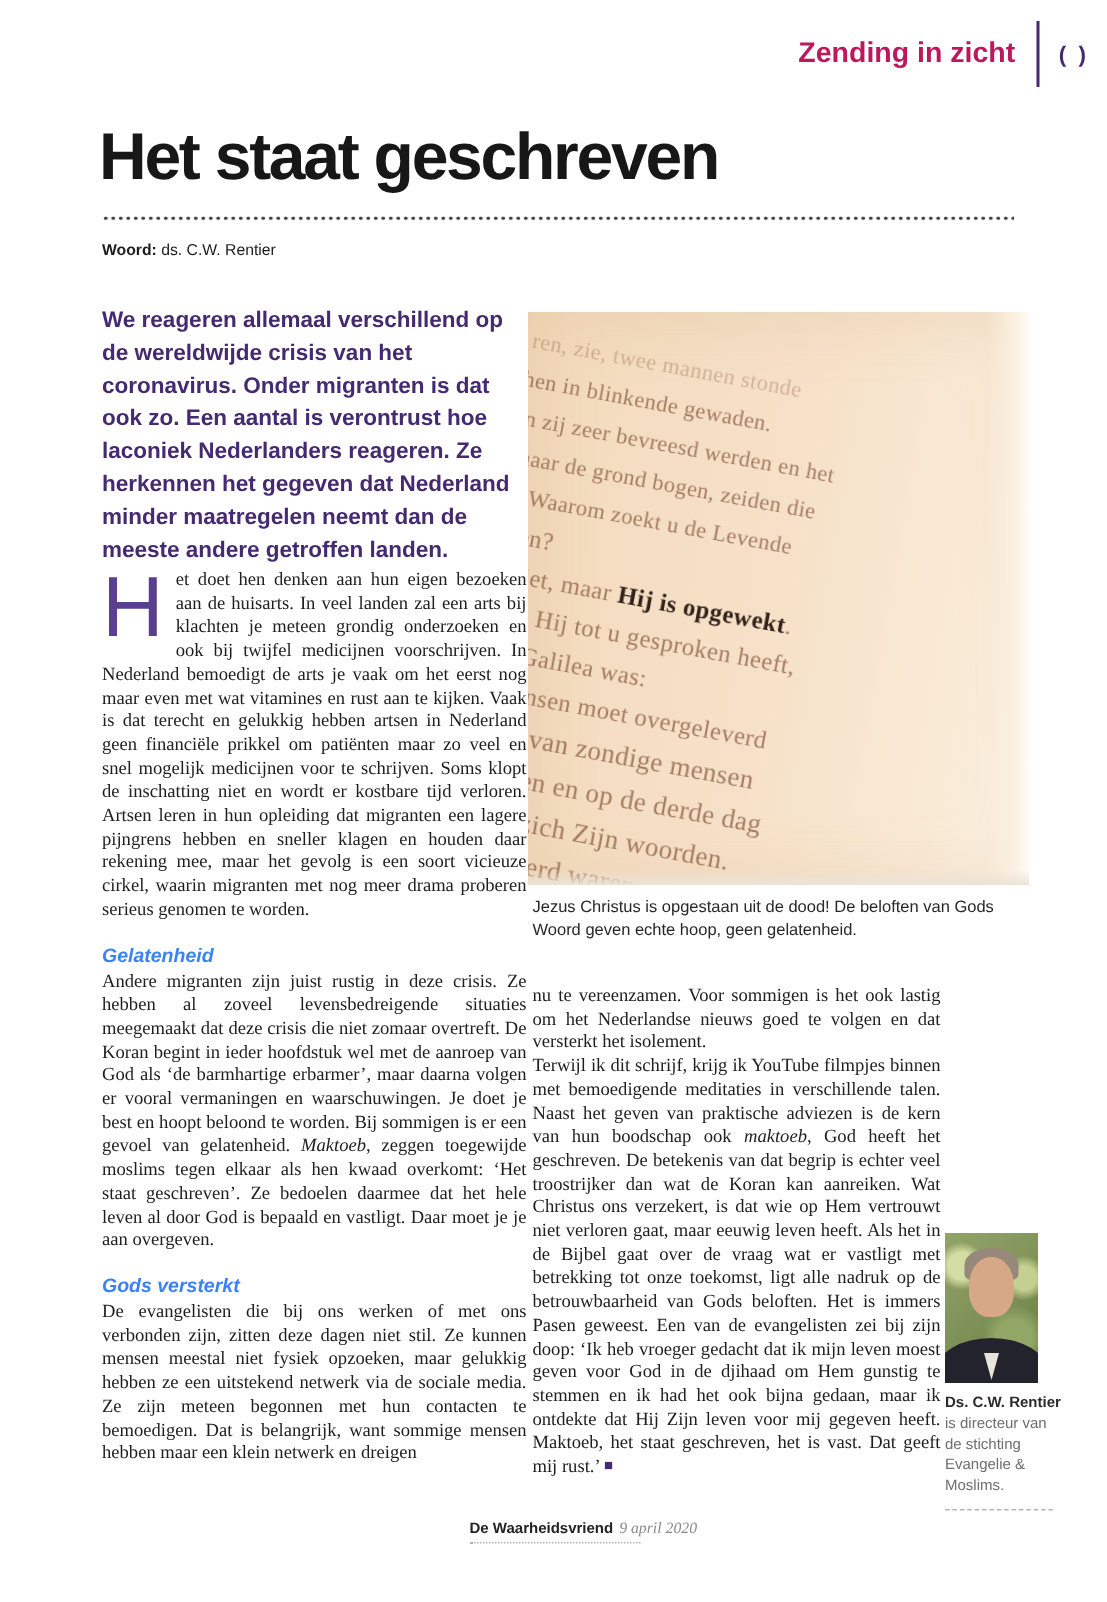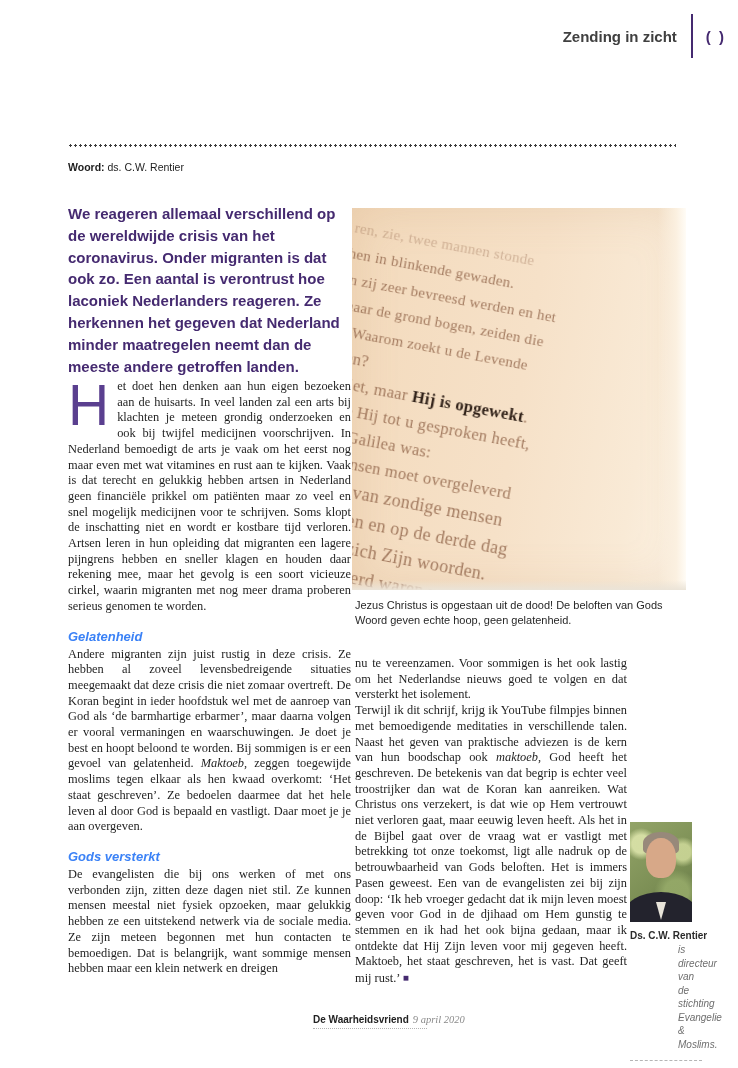--- a/index.html
+++ b/index.html
@@ -1,21 +1,21 @@
 <!DOCTYPE html>
 <html><head>
 <meta charset="utf-8">
 <style>
   html,body{margin:0;padding:0;background:#e9e9e9;}
   .page{position:relative;width:738px;height:1068px;background:#ffffff;overflow:hidden;
         font-family:"Liberation Serif",serif;}
 
   
   .masthead{position:absolute;top:12px;right:12px;height:48px;display:flex;align-items:center;}
-  .mh-section{color:#404040;font-family:"Liberation Sans",sans-serif;font-weight:700;font-size:15px;}
+  .mh-section{color:#be185d;font-family:"Liberation Sans",sans-serif;font-weight:700;font-size:19px;}
   .mh-divider{width:2px;height:44px;background:#452a70;margin:0 13px 0 14px;}
   .mh-logo{color:#452a70;font-family:"Liberation Sans",sans-serif;font-weight:700;font-size:15px;letter-spacing:2px;}
 
   
   .title{position:absolute;left:66px;top:80px;margin:0;font-family:"Liberation Sans",sans-serif;
          font-weight:700;font-size:44px;letter-spacing:-1.5px;color:#171717;}
   .dotrule{position:absolute;left:68px;top:144px;width:608px;height:3px;
            background-image:radial-gradient(circle,#3c3c3c 1px,transparent 1.3px);
            background-size:5px 3px;background-repeat:repeat-x;}
   .byline{position:absolute;left:68px;top:161px;font-family:"Liberation Sans",sans-serif;
@@ -79,21 +79,21 @@
               radial-gradient(circle at 18% 22%,rgba(220,228,170,.9) 0 9px,rgba(220,228,170,0) 16px),
               radial-gradient(circle at 85% 30%,rgba(214,224,160,.8) 0 8px,rgba(214,224,160,0) 15px),
               radial-gradient(circle at 75% 70%,rgba(150,170,105,.9) 0 12px,rgba(150,170,105,0) 22px),
               linear-gradient(140deg,#93a468 0%,#7c8f55 55%,#5f7343 100%);}
   .p-hair{position:absolute;left:13px;top:10px;width:36px;height:22px;border-radius:50% 50% 20% 20%;background:#97897a;}
   .p-face{position:absolute;left:16px;top:16px;width:30px;height:40px;border-radius:48% 48% 42% 42%;background:#d7a888;}
   .p-suit{position:absolute;left:-6px;bottom:-14px;width:74px;height:44px;border-radius:50% 50% 0 0;background:#23232d;}
   .p-shirt{position:absolute;left:26px;bottom:2px;width:10px;height:18px;background:#e8e4da;
            clip-path:polygon(0 0,100% 0,50% 100%);}
   .a-name{margin-top:8px;font-family:"Liberation Sans",sans-serif;font-weight:700;font-size:10px;color:#2b2b2b;}
-  .a-bio{font-family:"Liberation Sans",sans-serif;font-style:italic;font-size:10px;line-height:13.5px;color:#6e6e6e;margin-top:2px;margin-left:48px;}
+  .a-bio{font-family:"Liberation Sans",sans-serif;font-size:10px;line-height:13.5px;color:#6e6e6e;margin-top:2px;}
   .a-rule{margin-top:9px;border-top:1px dashed #b5b5b5;width:72px;}
 
   
   .f-left{position:absolute;left:313px;top:1014px;font-family:"Liberation Sans",sans-serif;font-size:10px;color:#222;}
   .f-left b{font-weight:700;}
   .f-left i{font-style:italic;color:#8a8a8a;margin-left:4px;font-family:"Liberation Serif",serif;font-size:10.5px;}
   .f-dots{margin-top:3px;border-top:1px dotted #b2b2b2;width:114px;}
   .f-page{position:absolute;left:736px;top:1014px;font-family:"Liberation Sans",sans-serif;
           font-weight:700;font-size:10px;color:#333;margin-left:42px;}
 </style>
@@ -101,20 +101,21 @@
 <body>
 
 <div class="page">
 
   <div class="masthead">
     <span class="mh-section">Zending in zicht</span>
     <span class="mh-divider"></span>
     <span class="mh-logo">( )</span>
   </div>
 
+  <h1 class="title">Het staat geschreven</h1>
   <div class="dotrule"></div>
 
   <div class="byline">
     <b>Woord:</b>
     <span>ds. C.W. Rentier</span>
   </div>
 
   <p class="intro">We reageren allemaal verschillend op de wereldwijde crisis van het coronavirus. Onder migranten is dat ook zo. Een aantal is verontrust hoe laconiek Nederlanders reageren. Ze herkennen het gegeven dat Nederland minder maatregelen neemt dan de meeste andere getroffen landen.</p>
 
   <div class="col-left">

